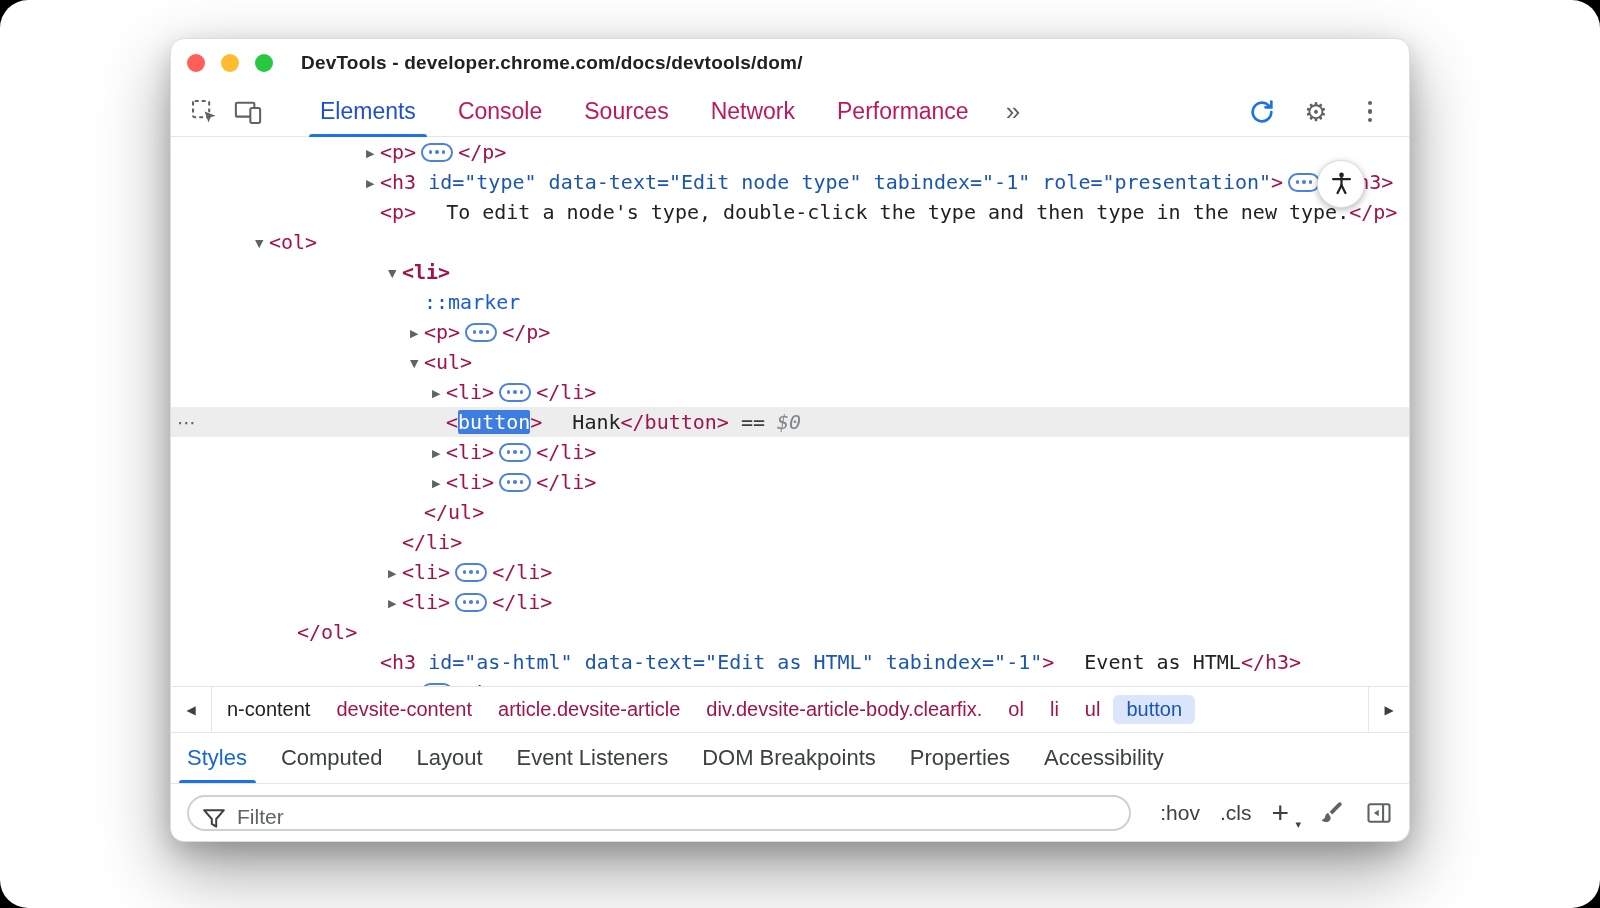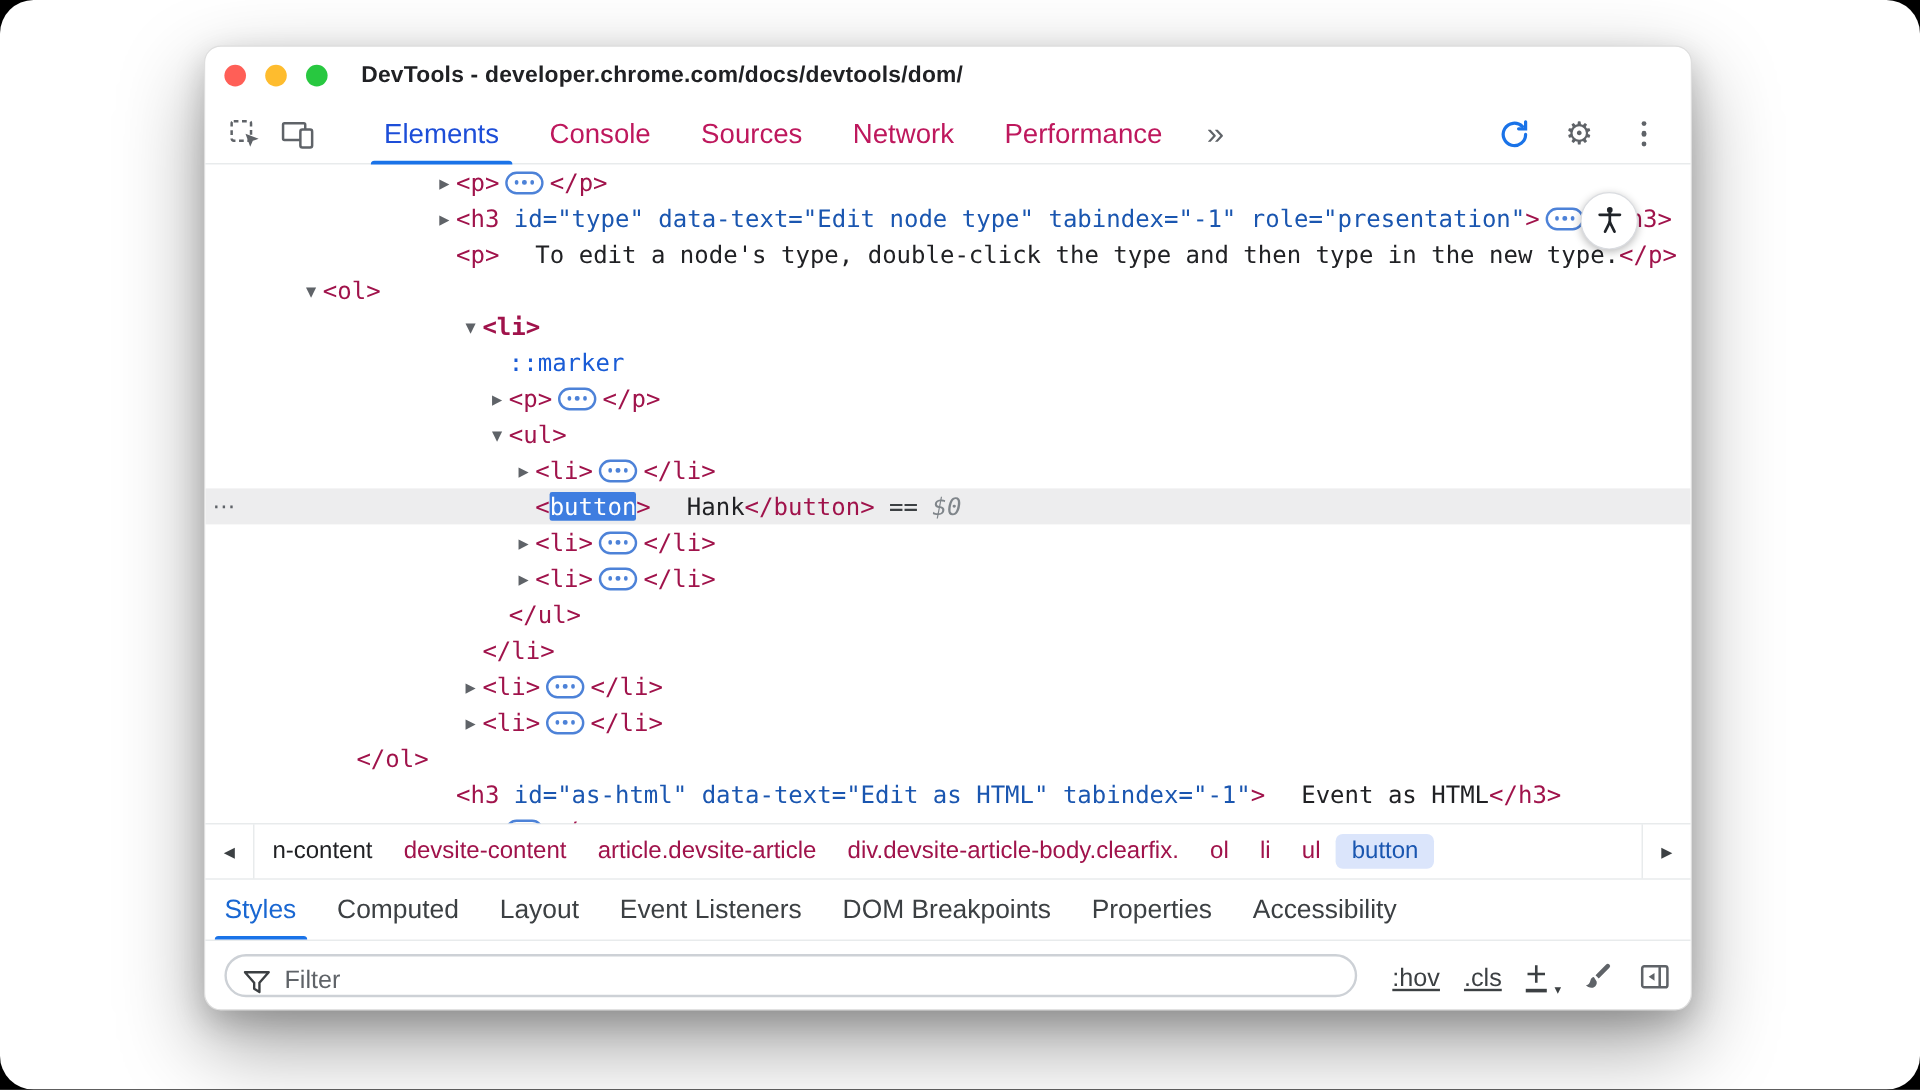--- a/index.html
+++ b/index.html
@@ -73,21 +73,21 @@
   .stab:first-child{padding-left:0;}
   .stab.active{color:#1967d2;}
   .stab.active::after{content:"";position:absolute;left:8px;right:8px;bottom:0;height:3px;
     background:var(--accent);border-radius:3px 3px 0 0;}
   .stab:first-child.active::after{left:-8px;}
 
   
   .filterbar{flex:0 0 57px;border-top:1px solid #e3e6e8;display:flex;align-items:center;padding:0 16px;}
   .filter-input{flex:0 0 944px;height:36px;box-sizing:border-box;border:2px solid #cdd1d6;border-radius:19px;
     display:flex;align-items:flex-end;gap:12px;padding:0 14px;background:#fff;color:#5f6368;font-size:21px;}
-  .filter-right{margin-left:auto;display:flex;align-items:flex-end;gap:20px;font-size:21px;color:#3c4043;text-decoration:underline;}
+  .filter-right{margin-left:auto;display:flex;align-items:center;gap:20px;font-size:21px;color:#3c4043;}
   .plus-btn{position:relative;font-size:30px;line-height:1;padding-right:8px;}
   .plus-caret{position:absolute;right:-4px;bottom:-2px;font-family:"DejaVu Sans",sans-serif;font-size:11px;color:#3c4043;}
   svg{display:block;}
 </style>
 </head>
 <body>
 
 <div class="canvas">
   <div class="window">
 

